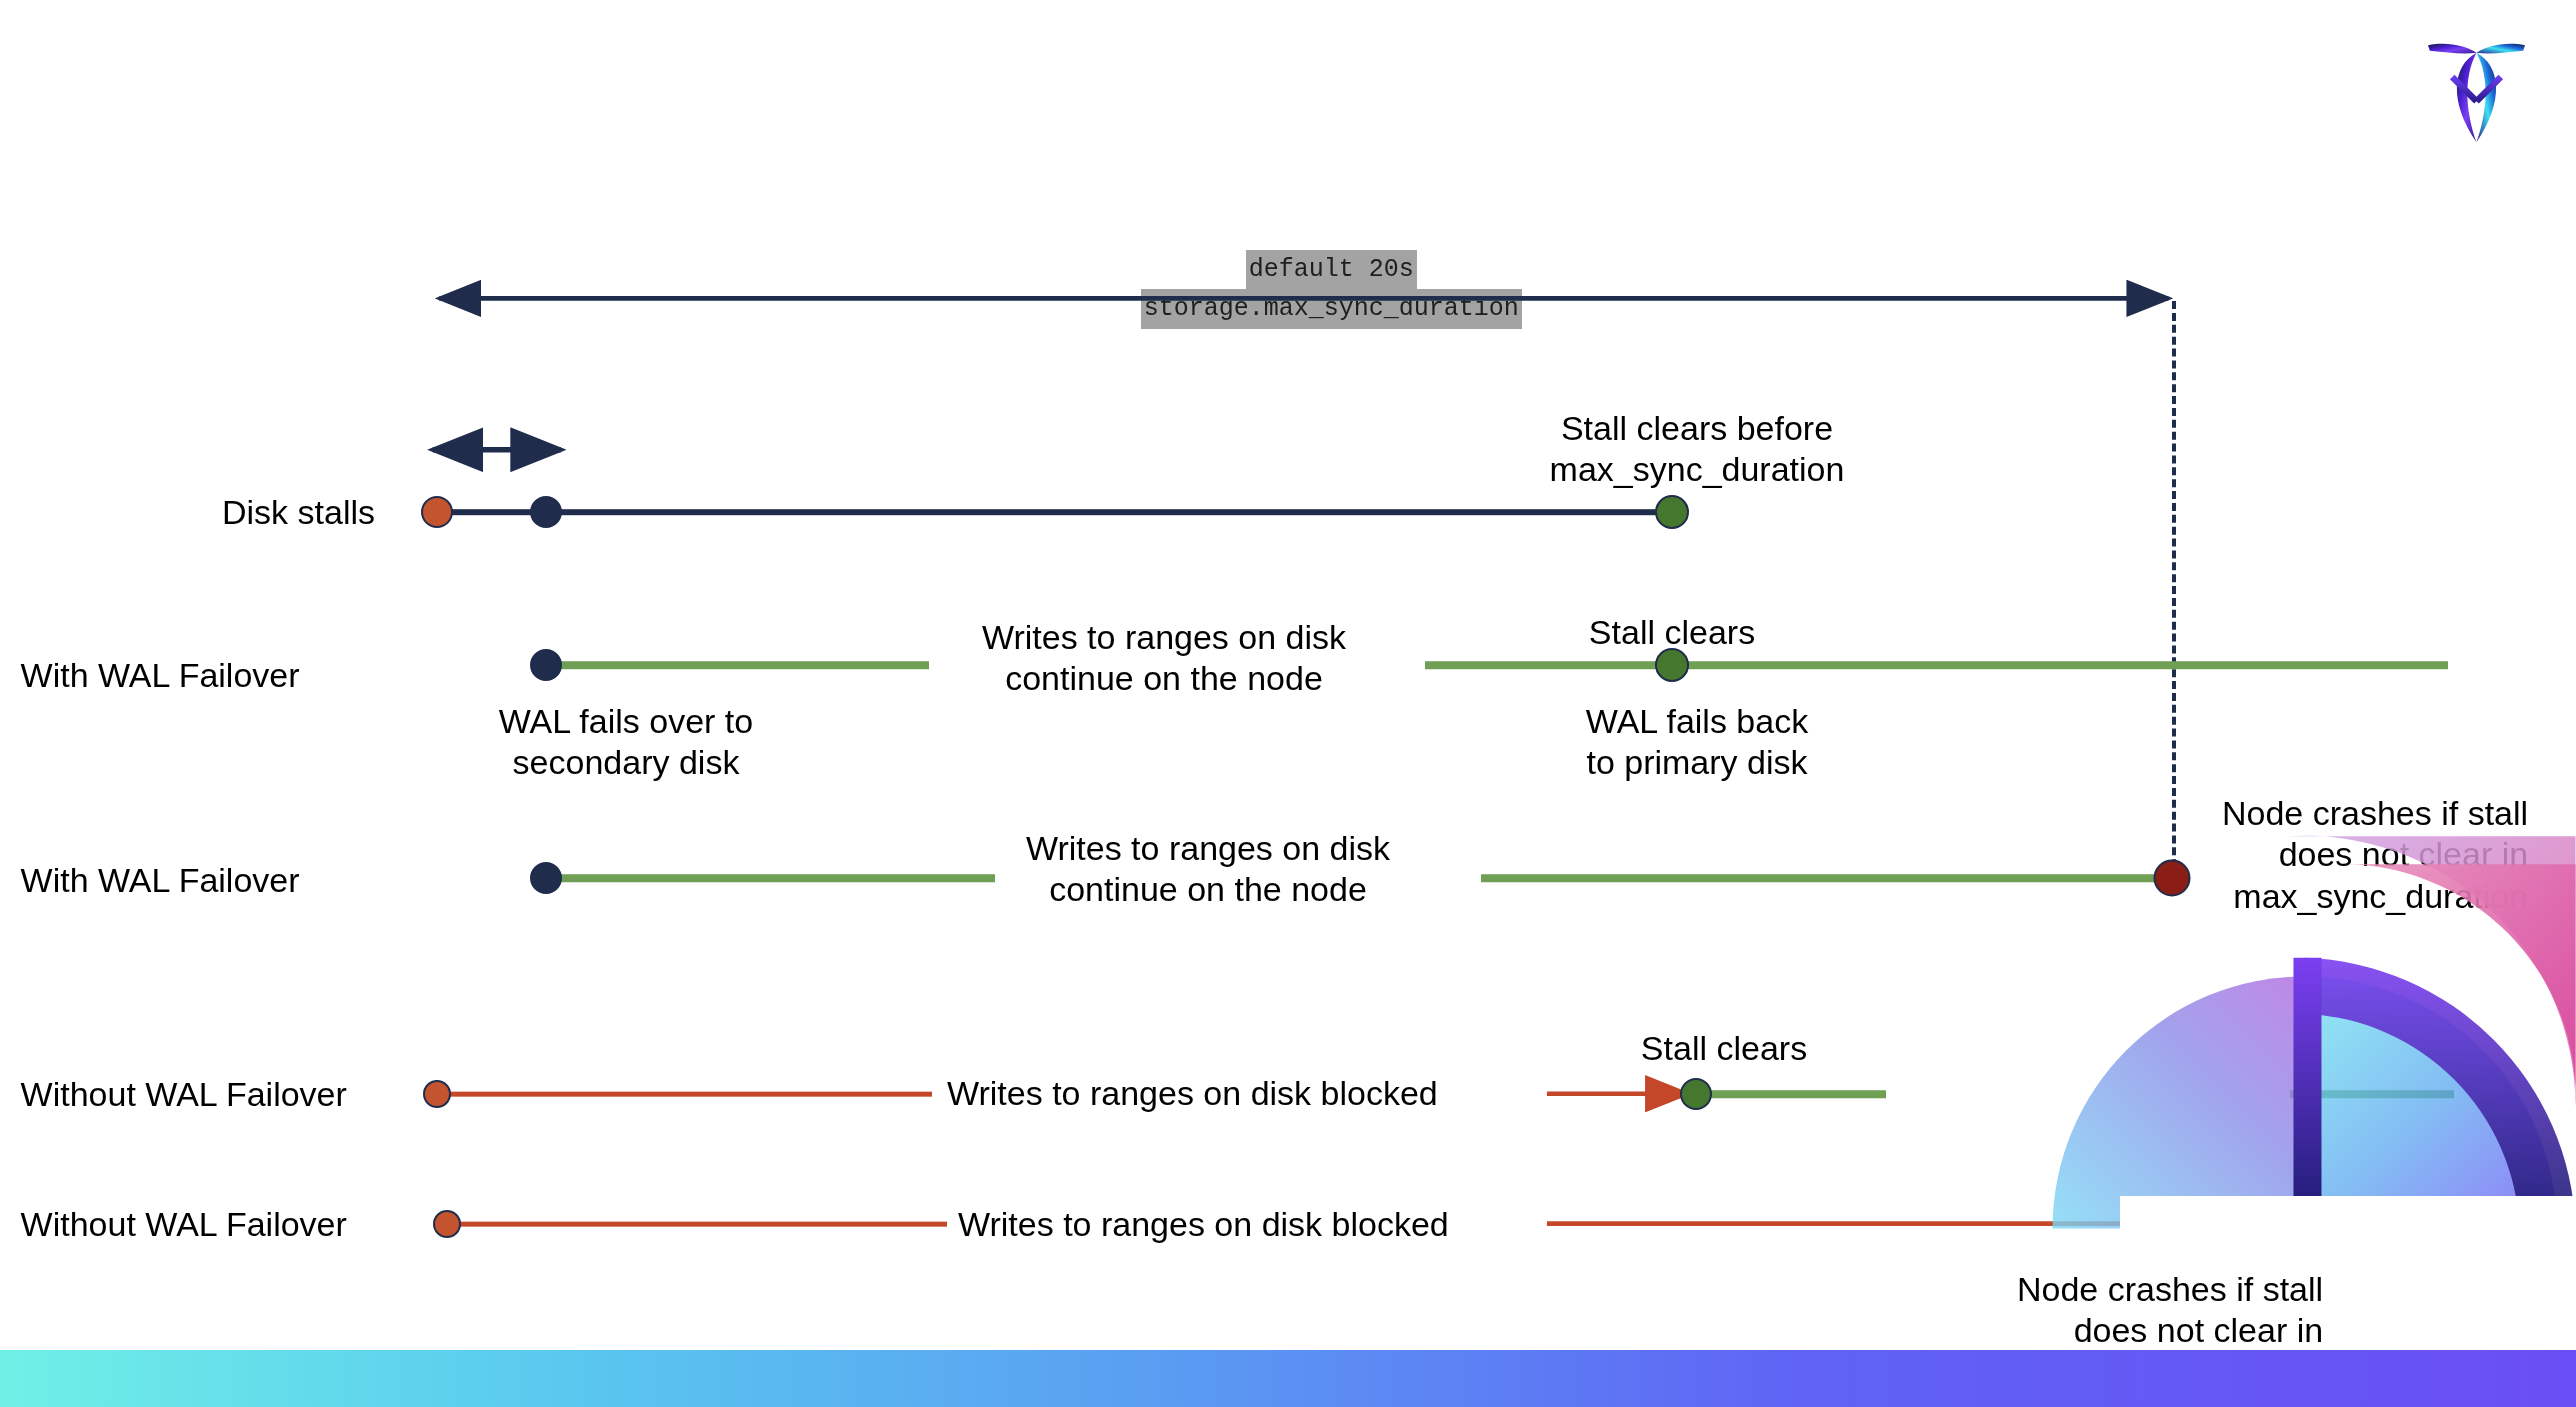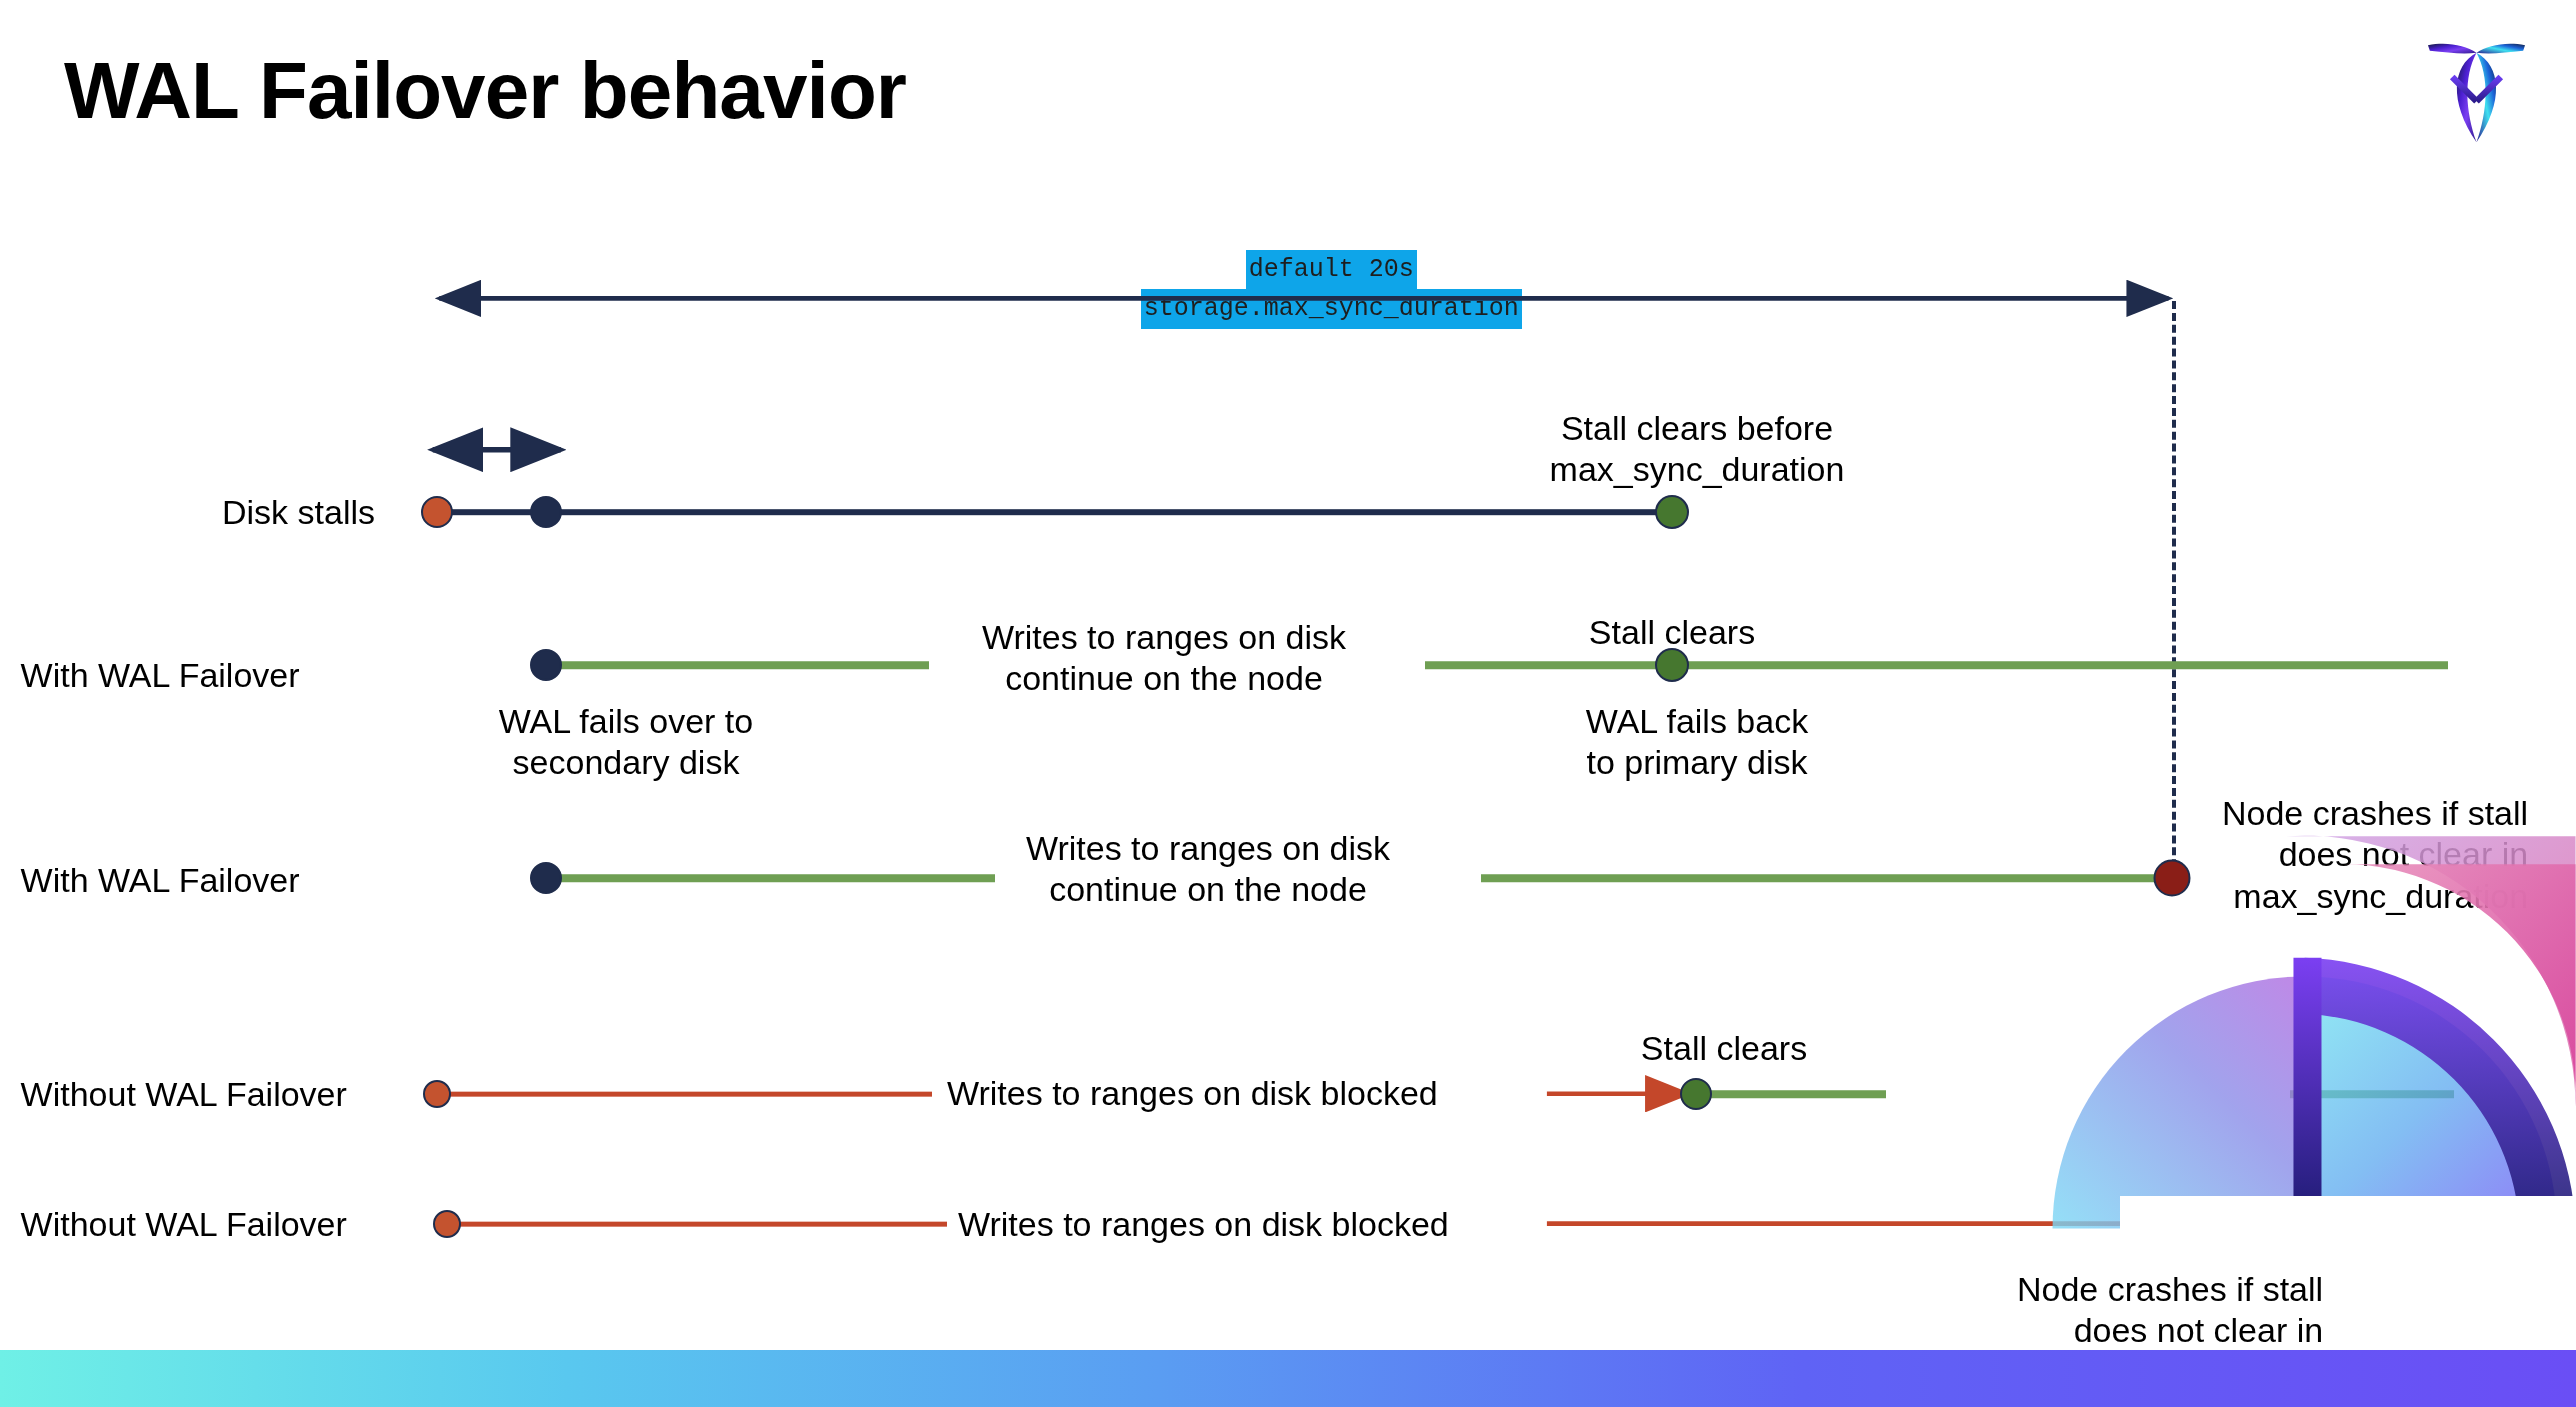--- a/index.html
+++ b/index.html
@@ -28,21 +28,21 @@
 
   
   .mono {
     position:absolute;
     font-family:"Liberation Mono", monospace;
     font-size:25px;
     color:#1e1e1e;
     white-space:nowrap;
     line-height:1.5;
   }
-  .mono span { background:#0ea5e9; padding:0.9px 2.8px; display:inline-block; }
+  .mono span { background:#a3a3a3; padding:0.9px 2.8px; display:inline-block; }
 
   
   .rowlabel {
     position:absolute;
     font-size:34px;
     color:#000000;
     white-space:nowrap;
     transform:translateY(-50%);
   }
 
@@ -96,21 +96,20 @@
   .callout-box {
     position:absolute;
     background:#ffffff;
   }
 </style>
 </head>
 <body>
 
 <div class="slide">
 
-  <div class="title">WAL Failover behavior</div>
 
   <div class="logo">
     <svg viewBox="0 0 140 150" width="131" height="140">
       <defs>
         <linearGradient id="lg1" x1="0" y1="0" x2="1" y2="1">
           <stop offset="0%" stop-color="#111a3a"></stop>
           <stop offset="35%" stop-color="#4b1fd0"></stop>
           <stop offset="60%" stop-color="#7b3ff2"></stop>
           <stop offset="100%" stop-color="#2d1a8a"></stop>
         </linearGradient>

